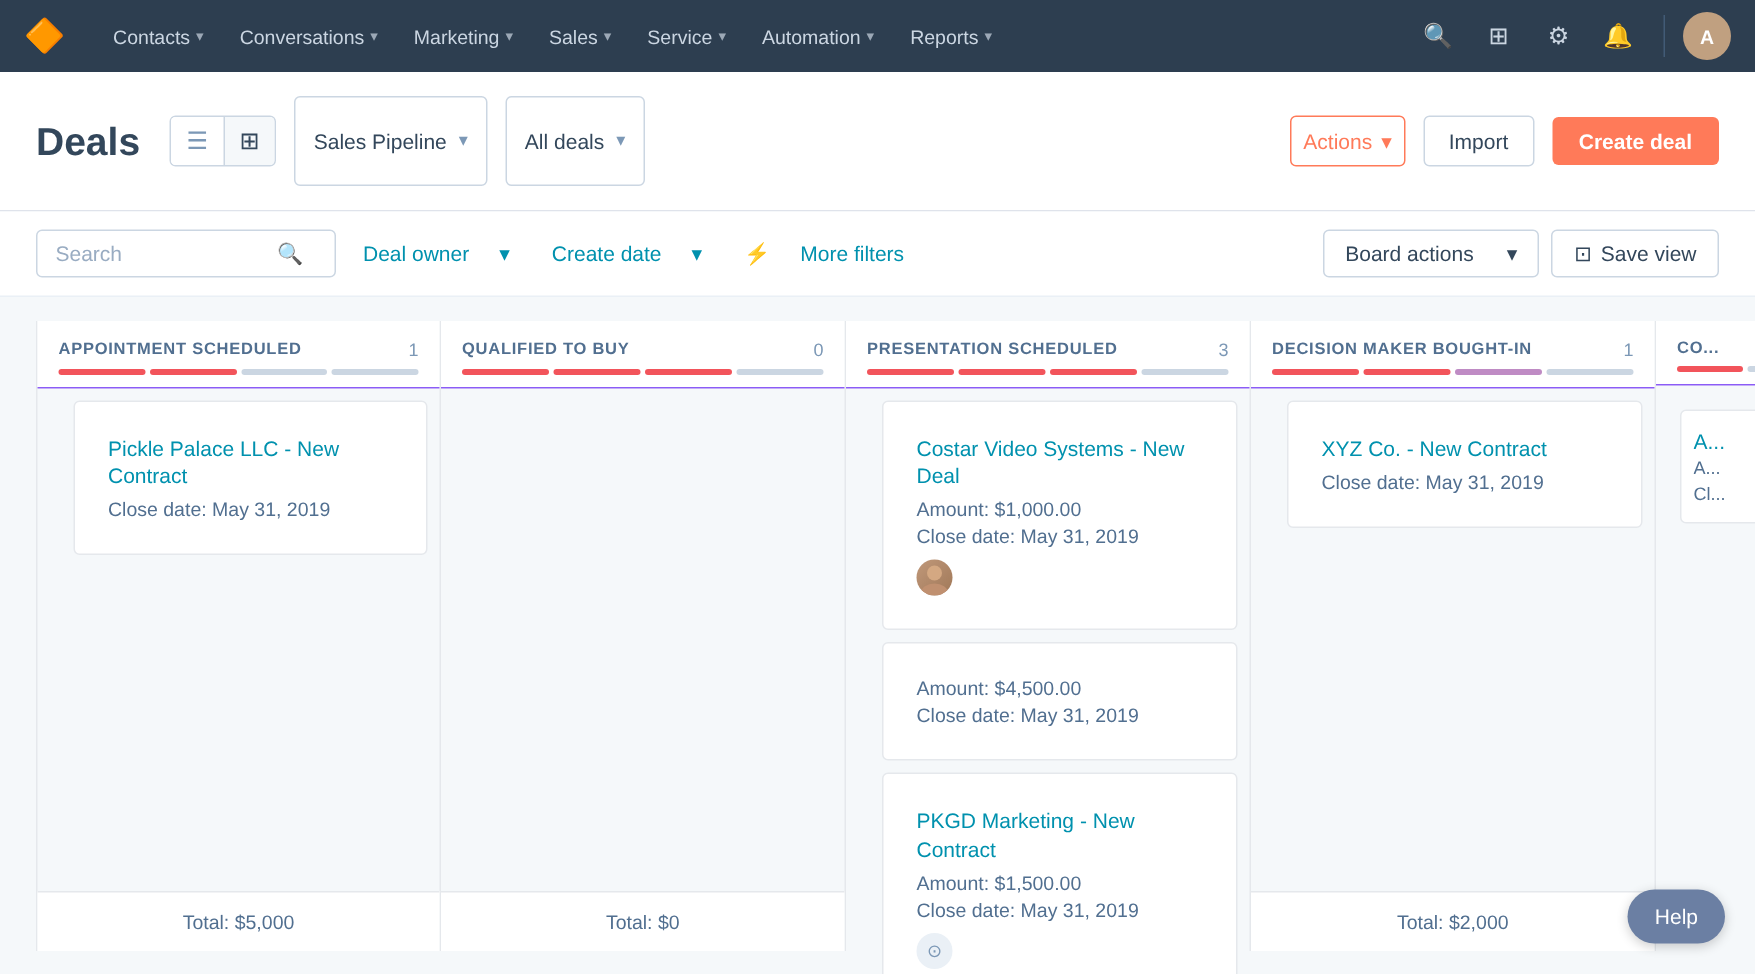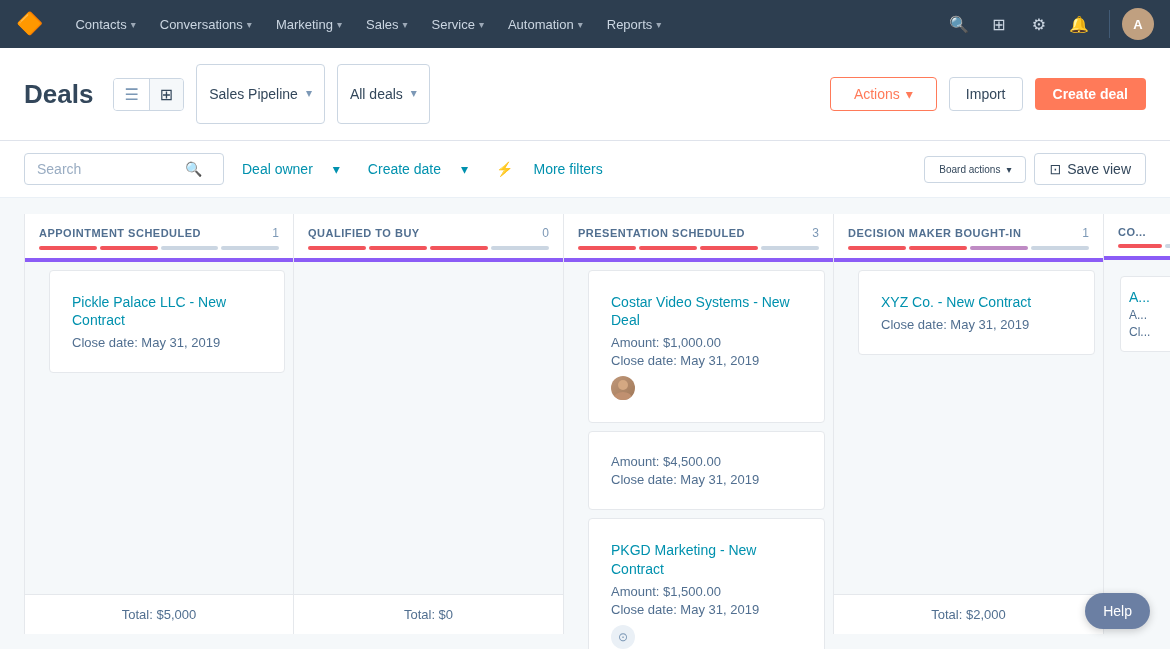--- a/index.html
+++ b/index.html
@@ -125,21 +125,21 @@
     .dropdown-select .drop-arrow {
       color: #7c98b6;
       font-size: 12px;
     }
     .header-spacer { flex: 1; }
     .btn-outline-orange {
       border: 1px solid #ff7a59;
       color: #ff7a59;
       background: #fff;
       border-radius: 4px;
-      padding: 8px 23px;
+      padding: 8px 8px;
       cursor: pointer;
       font-size: 14px;
       font-weight: 500;
       display: flex;
       align-items: center;
       gap: 6px;
       white-space: nowrap;
     }
     .btn-outline-plain {
       border: 1px solid #cbd6e2;
@@ -201,27 +201,27 @@
       border: none;
       cursor: pointer;
       font-size: 14px;
       font-weight: 500;
       padding: 7px 10px;
     }
     .filter-spacer { flex: 1; }
     .board-actions-btn {
       display: flex;
       align-items: center;
-      gap: 6px;
+      gap: 22px;
       border: 1px solid #cbd6e2;
       border-radius: 4px;
       padding: 7px 14px;
       background: #fff;
       cursor: pointer;
-      font-size: 10px;
+      font-size: 14px;
       color: #33475b;
       font-weight: 500;
     }
     .save-view-btn {
       display: flex;
       align-items: center;
       gap: 6px;
       border: 1px solid #cbd6e2;
       border-radius: 4px;
       padding: 7px 14px;
@@ -251,21 +251,21 @@
       background: #f5f8fa;
       border-right: 1px solid #e5e8ec;
       display: flex;
       flex-direction: column;
       min-height: 420px;
     }
     .board-column:first-child { border-left: 1px solid #e5e8ec; }
     .col-header {
       padding: 12px 14px 8px;
       background: #fff;
-      border-bottom: 4px solid #8b5cf6;
+      border-bottom: 1px solid #8b5cf6;
     }
     .col-title-row {
       display: flex;
       align-items: center;
       justify-content: space-between;
       margin-bottom: 6px;
     }
     .col-title {
       font-size: 11px;
       font-weight: 600;

